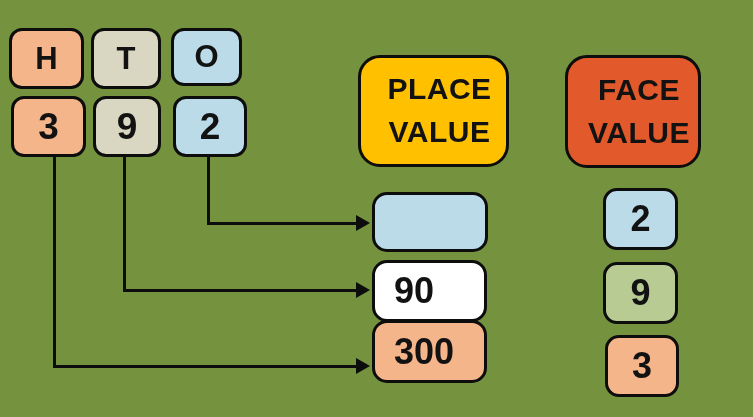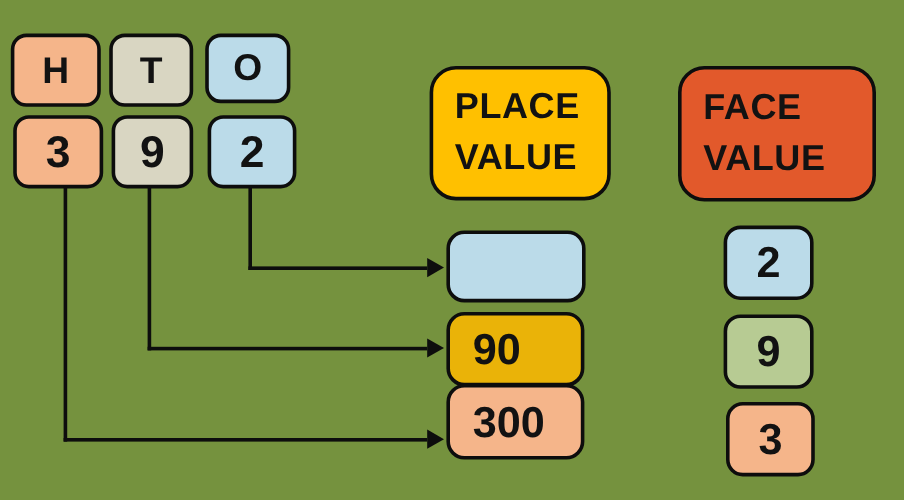--- a/index.html
+++ b/index.html
@@ -13,34 +13,34 @@
     border:3px solid #0d0d0d;border-radius:13px;
     display:flex;align-items:center;justify-content:center;
   }
   .lab{font-size:31px;}
   .dig{font-size:37px;}
   .hdr{
     position:absolute;box-sizing:border-box;
     border:3px solid #0d0d0d;border-radius:22px;
     display:flex;align-items:center;
     padding-left:18px;padding-right:6px;
-    font-size:30px;line-height:1.42;letter-spacing:.5px;
+    font-size:30px;line-height:1.42;letter-spacing:.5px;text-align:center;
   }
   .pv{justify-content:flex-start;padding-left:19px;font-size:36px;border-radius:15px;}
   .fv{font-size:36px;border-radius:14px;}
   
   #htoH{left:9px;  top:28px; width:75px;height:61px;}
   #htoT{left:91px; top:28px; width:70px;height:61px;}
   #htoO{left:171px;top:28px; width:71px;height:58px;}
   #dig3{left:11px; top:96px; width:75px;height:61px;}
   #dig9{left:93px; top:96px; width:68px;height:61px;}
   #dig2{left:173px;top:96px; width:74px;height:61px;}
   
   #placeHeader{left:358px;top:55px;width:151px;height:112px;}
-  #faceHeader{left:565px;top:55px;width:165px;height:113px;}
+  #faceHeader{left:565px;top:55px;width:136px;height:113px;}
   
   #pv0{left:372px;top:192px;width:116px;height:60px;}
   #pv1{left:372px;top:260px;width:115px;height:62px;}
   #pv2{left:372px;top:320px;width:115px;height:63px;}
   
   #fv0{left:603px;top:188px;width:75px;height:62px;}
   #fv1{left:603px;top:262px;width:75px;height:62px;}
   #fv2{left:605px;top:335px;width:74px;height:62px;}
   
   .vline,.hline{position:absolute;background:#0d0d0d;}
@@ -71,21 +71,21 @@
   <div class="box lab" id="htoO" style="background: rgb(187, 219, 233);">O</div>
 
   <div class="box dig" id="dig3" style="background: rgb(245, 181, 138);">3</div>
   <div class="box dig" id="dig9" style="background: rgb(217, 214, 194);">9</div>
   <div class="box dig" id="dig2" style="background: rgb(187, 219, 233);">2</div>
 
   <div class="hdr" id="placeHeader" style="background: rgb(255, 192, 0);">PLACE VALUE</div>
   <div class="hdr" id="faceHeader" style="background: rgb(226, 89, 43);">FACE VALUE</div>
 
   <div class="box pv" id="pv0" style="background: rgb(187, 219, 233);"></div>
-  <div class="box pv" id="pv1" style="background: #eab308;">90</div>
+  <div class="box pv" id="pv1" style="background: #ffffff;">90</div>
   <div class="box pv" id="pv2" style="background: rgb(245, 181, 138);">300</div>
 
   <div class="box fv" id="fv0" style="background: rgb(187, 219, 233);">2</div>
   <div class="box fv" id="fv1" style="background: rgb(183, 203, 147);">9</div>
   <div class="box fv" id="fv2" style="background: rgb(245, 181, 138);">3</div>
 
   <div class="vline" id="aOnesV"></div>
   <div class="hline" id="aOnesH"></div>
   <div class="ahead" id="aOnesHead"></div>
 

